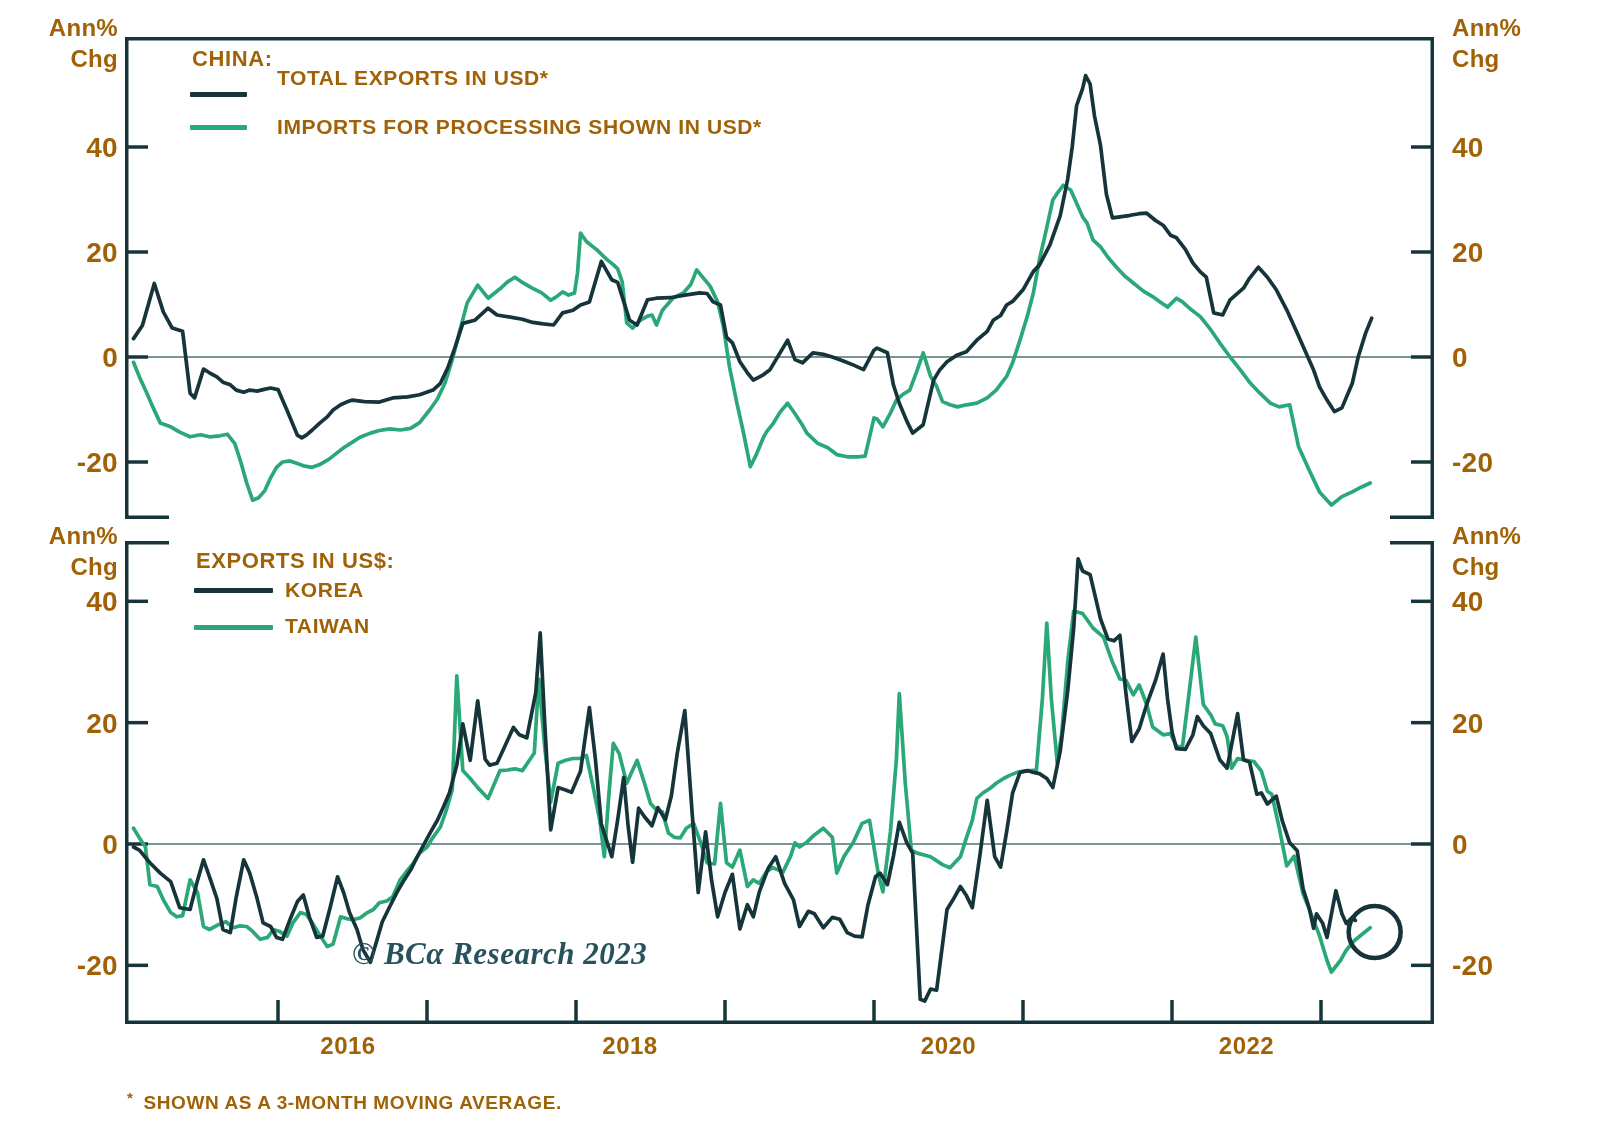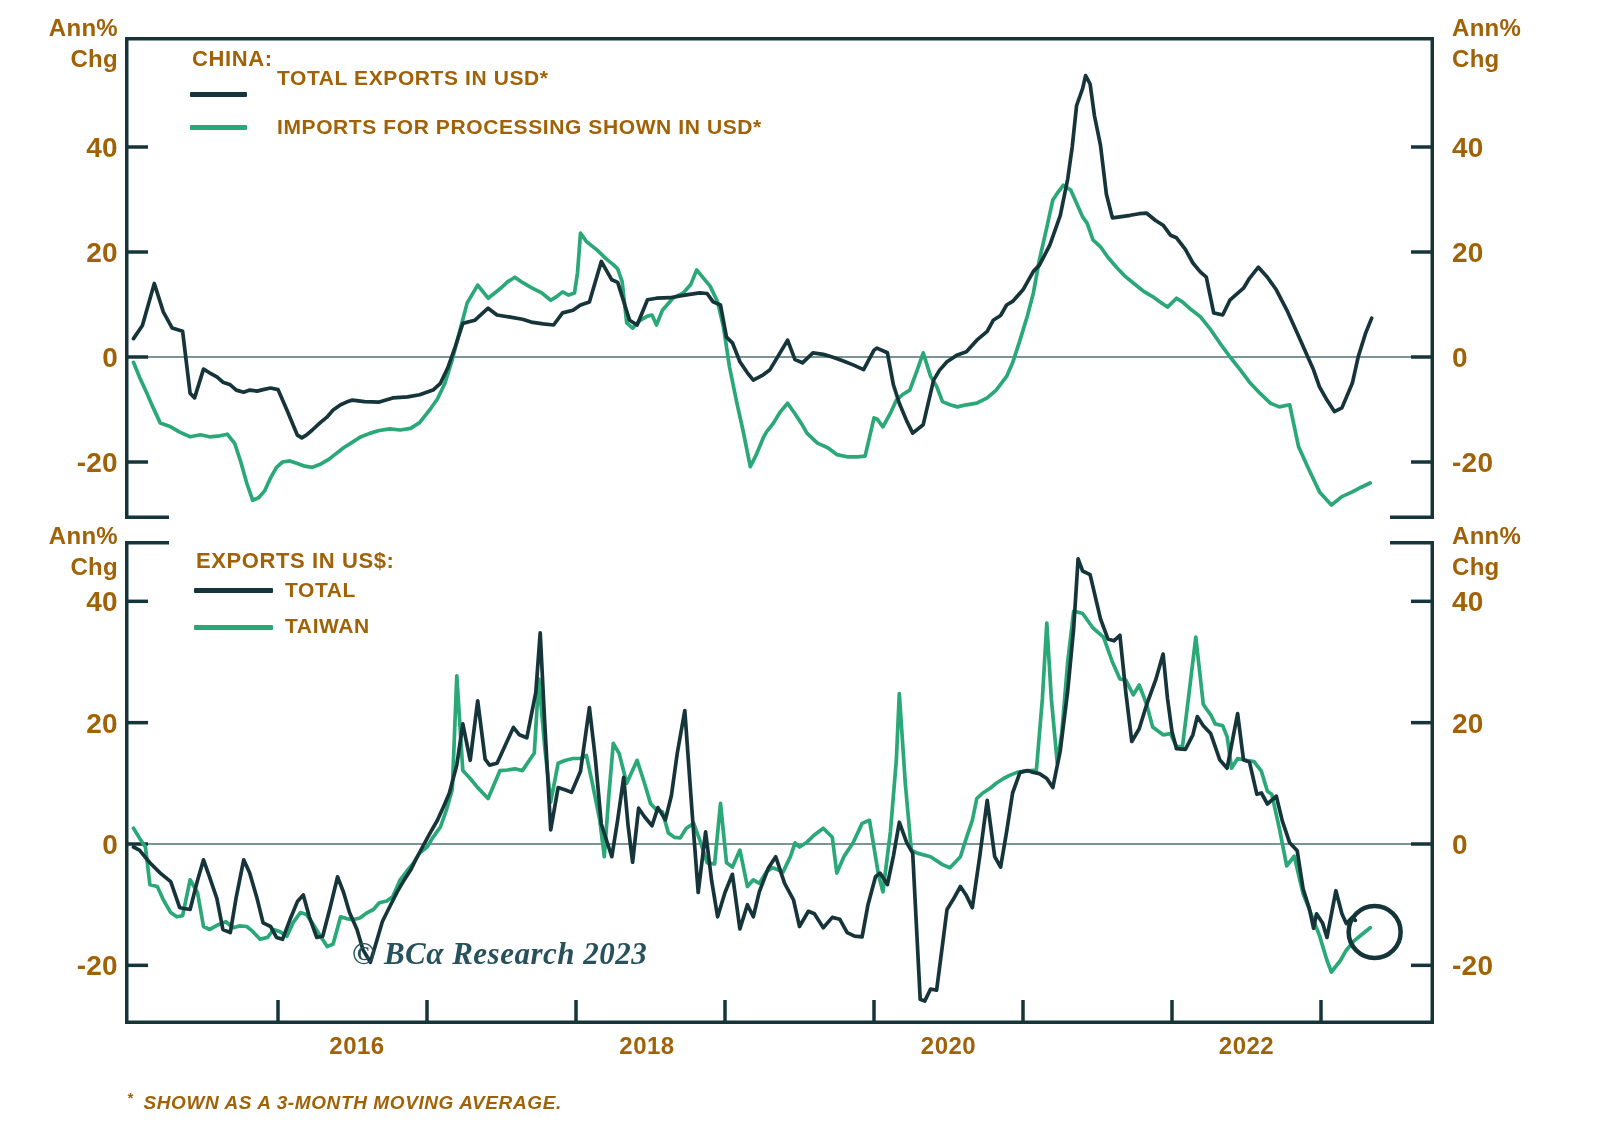--- a/index.html
+++ b/index.html
@@ -11,21 +11,21 @@
   .corner.right-align{text-align:right;}
   .ytick{font-size:28px;letter-spacing:.3px;}
   .ytick.left{text-align:right;width:80px;}
   .xtick{font-size:24px;letter-spacing:.5px;text-align:center;width:120px;}
   .legend-title{font-size:22px;letter-spacing:.6px;}
   .legend-label{font-size:21px;letter-spacing:.6px;}
   .swatch{position:absolute;height:5px;border-radius:1px;}
   .annotation{font-size:27px;line-height:37px;letter-spacing:1px;}
   .copyright{position:absolute;font-family:"Liberation Serif",serif;font-weight:600;
              font-size:31px;color:#27525c;letter-spacing:.5px;white-space:nowrap;font-style:italic;}
-  .footnote{font-size:19px;letter-spacing:.6px;font-style:italic;}
+  .footnote{font-size:19px;letter-spacing:.6px;}
   .footnote .mark{font-size:15px;vertical-align:6px;margin-right:10px;}
 </style>
 </head>
 <body>
 
 <div class="page">
 
   <svg id="cv" width="1600" height="1142" viewBox="0 0 1600 1142">
       <line x1="128" y1="357" x2="1431" y2="357" stroke="#4f7076" stroke-width="1.6"></line>
       <line x1="125" y1="38.75" x2="1434" y2="38.75" stroke="#16353b" stroke-width="3.5"></line>
@@ -80,21 +80,21 @@
 <span>Chg</span></div>
 
   <div class="txt legend-title" style="left:192px;top:46px;">CHINA:</div>
   <div class="swatch" style="left:190px;top:92px;width:57px;background:#16353b;"></div>
   <div class="txt legend-label" style="left:277px;top:66px;">TOTAL EXPORTS IN USD*</div>
   <div class="swatch" style="left:190px;top:125px;width:57px;background:#2aa877;"></div>
   <div class="txt legend-label" style="left:277px;top:115px;">IMPORTS FOR PROCESSING SHOWN IN USD*</div>
 
   <div class="txt legend-title" style="left:196px;top:548px;text-align:center;">EXPORTS IN US$:</div>
   <div class="swatch" style="left:194px;top:588px;width:79px;background:#16353b;"></div>
-  <div class="txt legend-label" style="left:285px;top:578px;">TOTAL</div>
+  <div class="txt legend-label" style="left:285px;top:578px;">KOREA</div>
   <div class="swatch" style="left:194px;top:625px;width:79px;background:#2aa877;"></div>
   <div class="txt legend-label" style="left:285px;top:614px;">TAIWAN</div>
 
 
   <div class="copyright" style="left:352px;top:936px;">© BCα Research 2023</div>
 
   <div class="txt footnote" style="left:127px;top:1089px;"><span class="mark">*</span><span>SHOWN AS A 3-MONTH MOVING AVERAGE.</span></div>
 
 <div class="txt ytick left" style="left: 38px; top: 132px;">40</div>
     <div class="txt ytick" style="left: 1452px; top: 132px;">40</div>
@@ -105,17 +105,17 @@
     <div class="txt ytick left" style="left: 38px; top: 447px;">-20</div>
     <div class="txt ytick" style="left: 1452px; top: 447px;">-20</div>
     <div class="txt ytick left" style="left: 38px; top: 586.32px;">40</div>
     <div class="txt ytick" style="left: 1452px; top: 586.32px;">40</div>
     <div class="txt ytick left" style="left: 38px; top: 707.66px;">20</div>
     <div class="txt ytick" style="left: 1452px; top: 707.66px;">20</div>
     <div class="txt ytick left" style="left: 38px; top: 829px;">0</div>
     <div class="txt ytick" style="left: 1452px; top: 829px;">0</div>
     <div class="txt ytick left" style="left: 38px; top: 950.34px;">-20</div>
     <div class="txt ytick" style="left: 1452px; top: 950.34px;">-20</div>
-    <div class="txt xtick" style="left: 297px; top: 1032px;">2016</div>
-    <div class="txt xtick" style="left: 587px; top: 1032px;">2018</div>
+    <div class="txt xtick" style="left: 288px; top: 1032px;">2016</div>
+    <div class="txt xtick" style="left: 570px; top: 1032px;">2018</div>
     <div class="txt xtick" style="left: 888.5px; top: 1032px;">2020</div>
     <div class="txt xtick" style="left: 1186.5px; top: 1032px;">2022</div>
   </div>
 
 </body></html>

